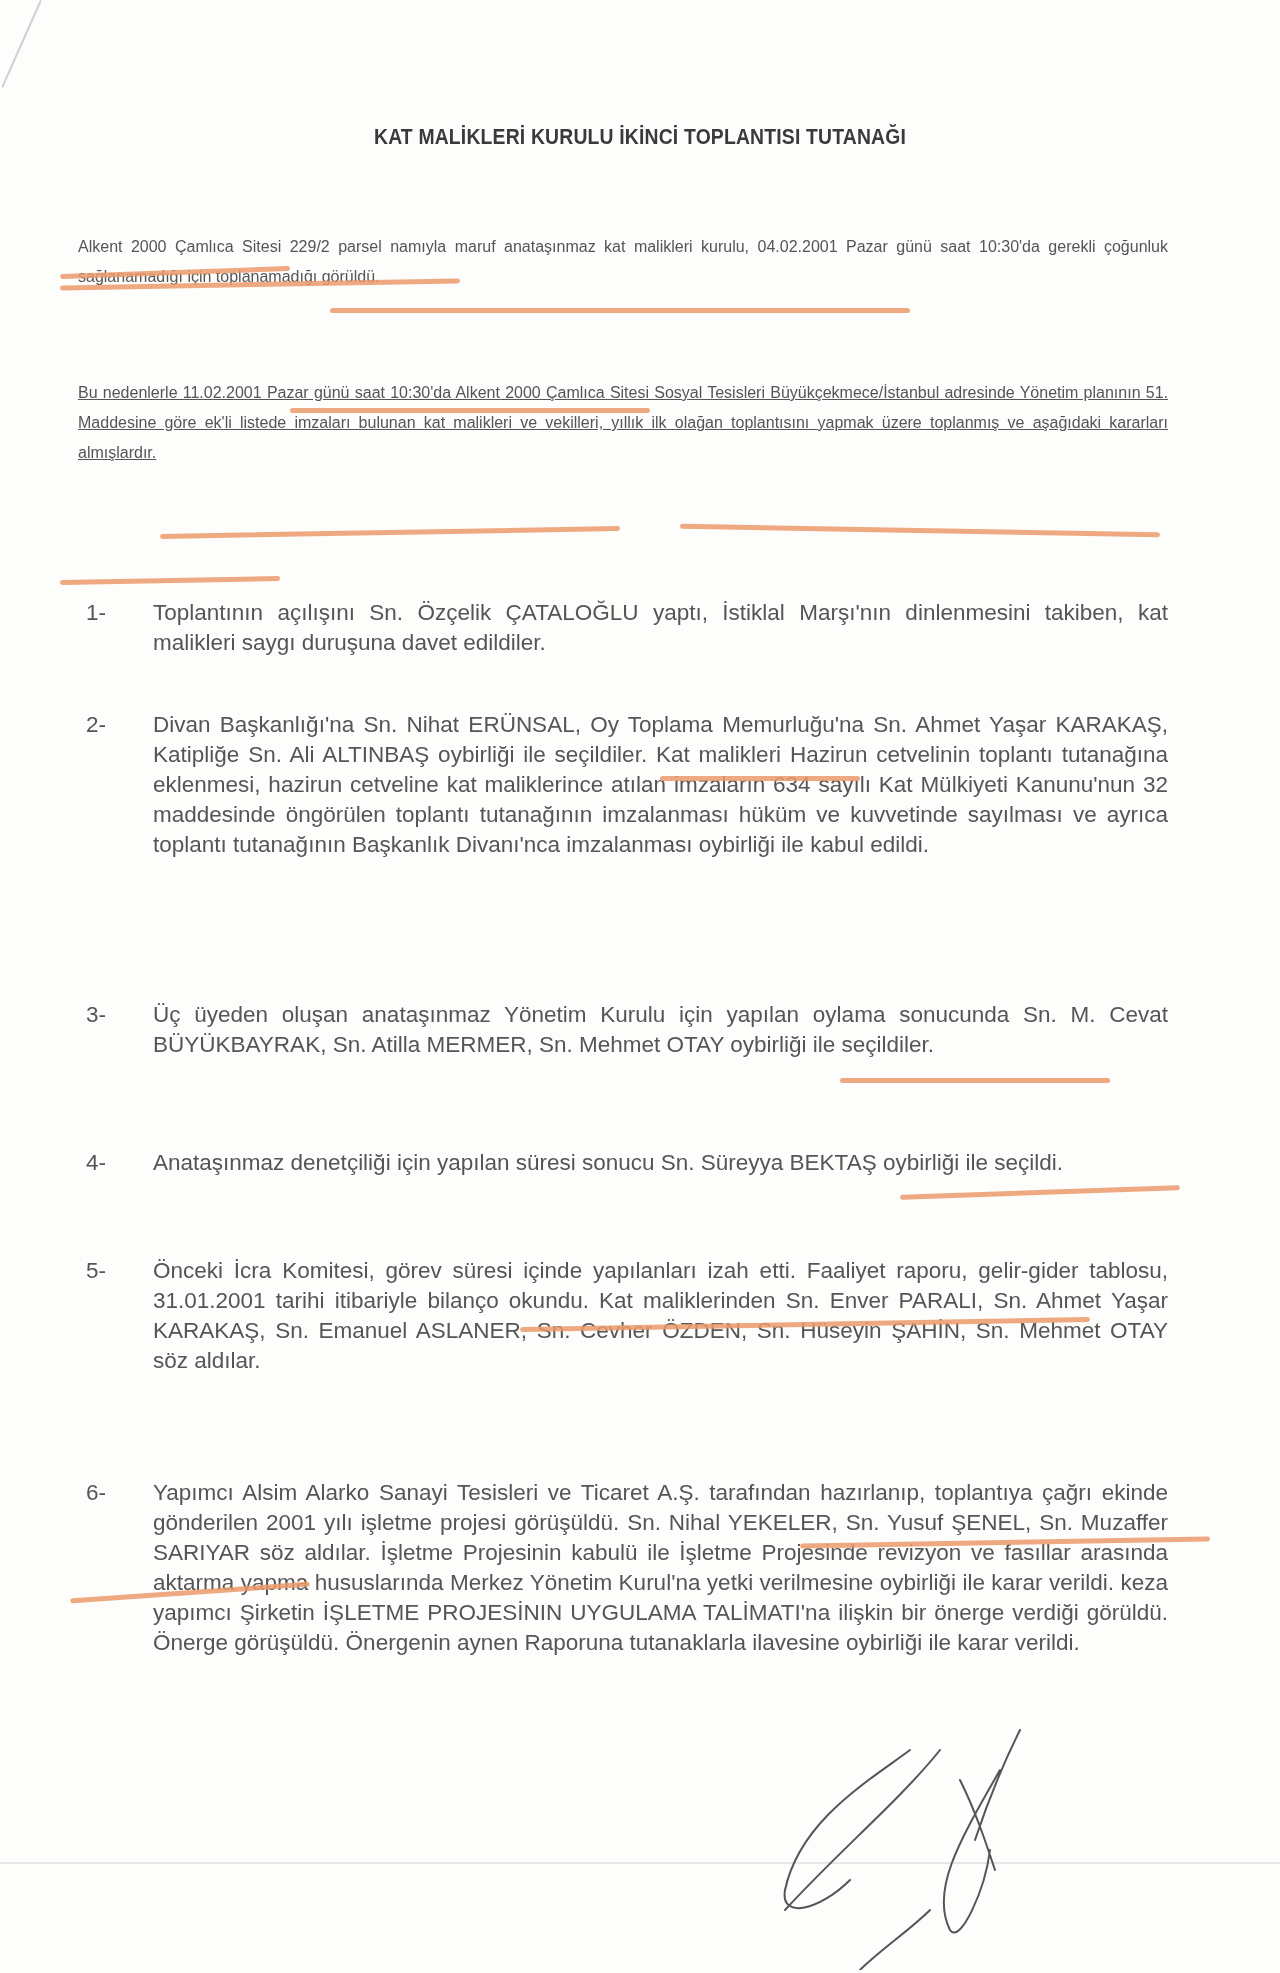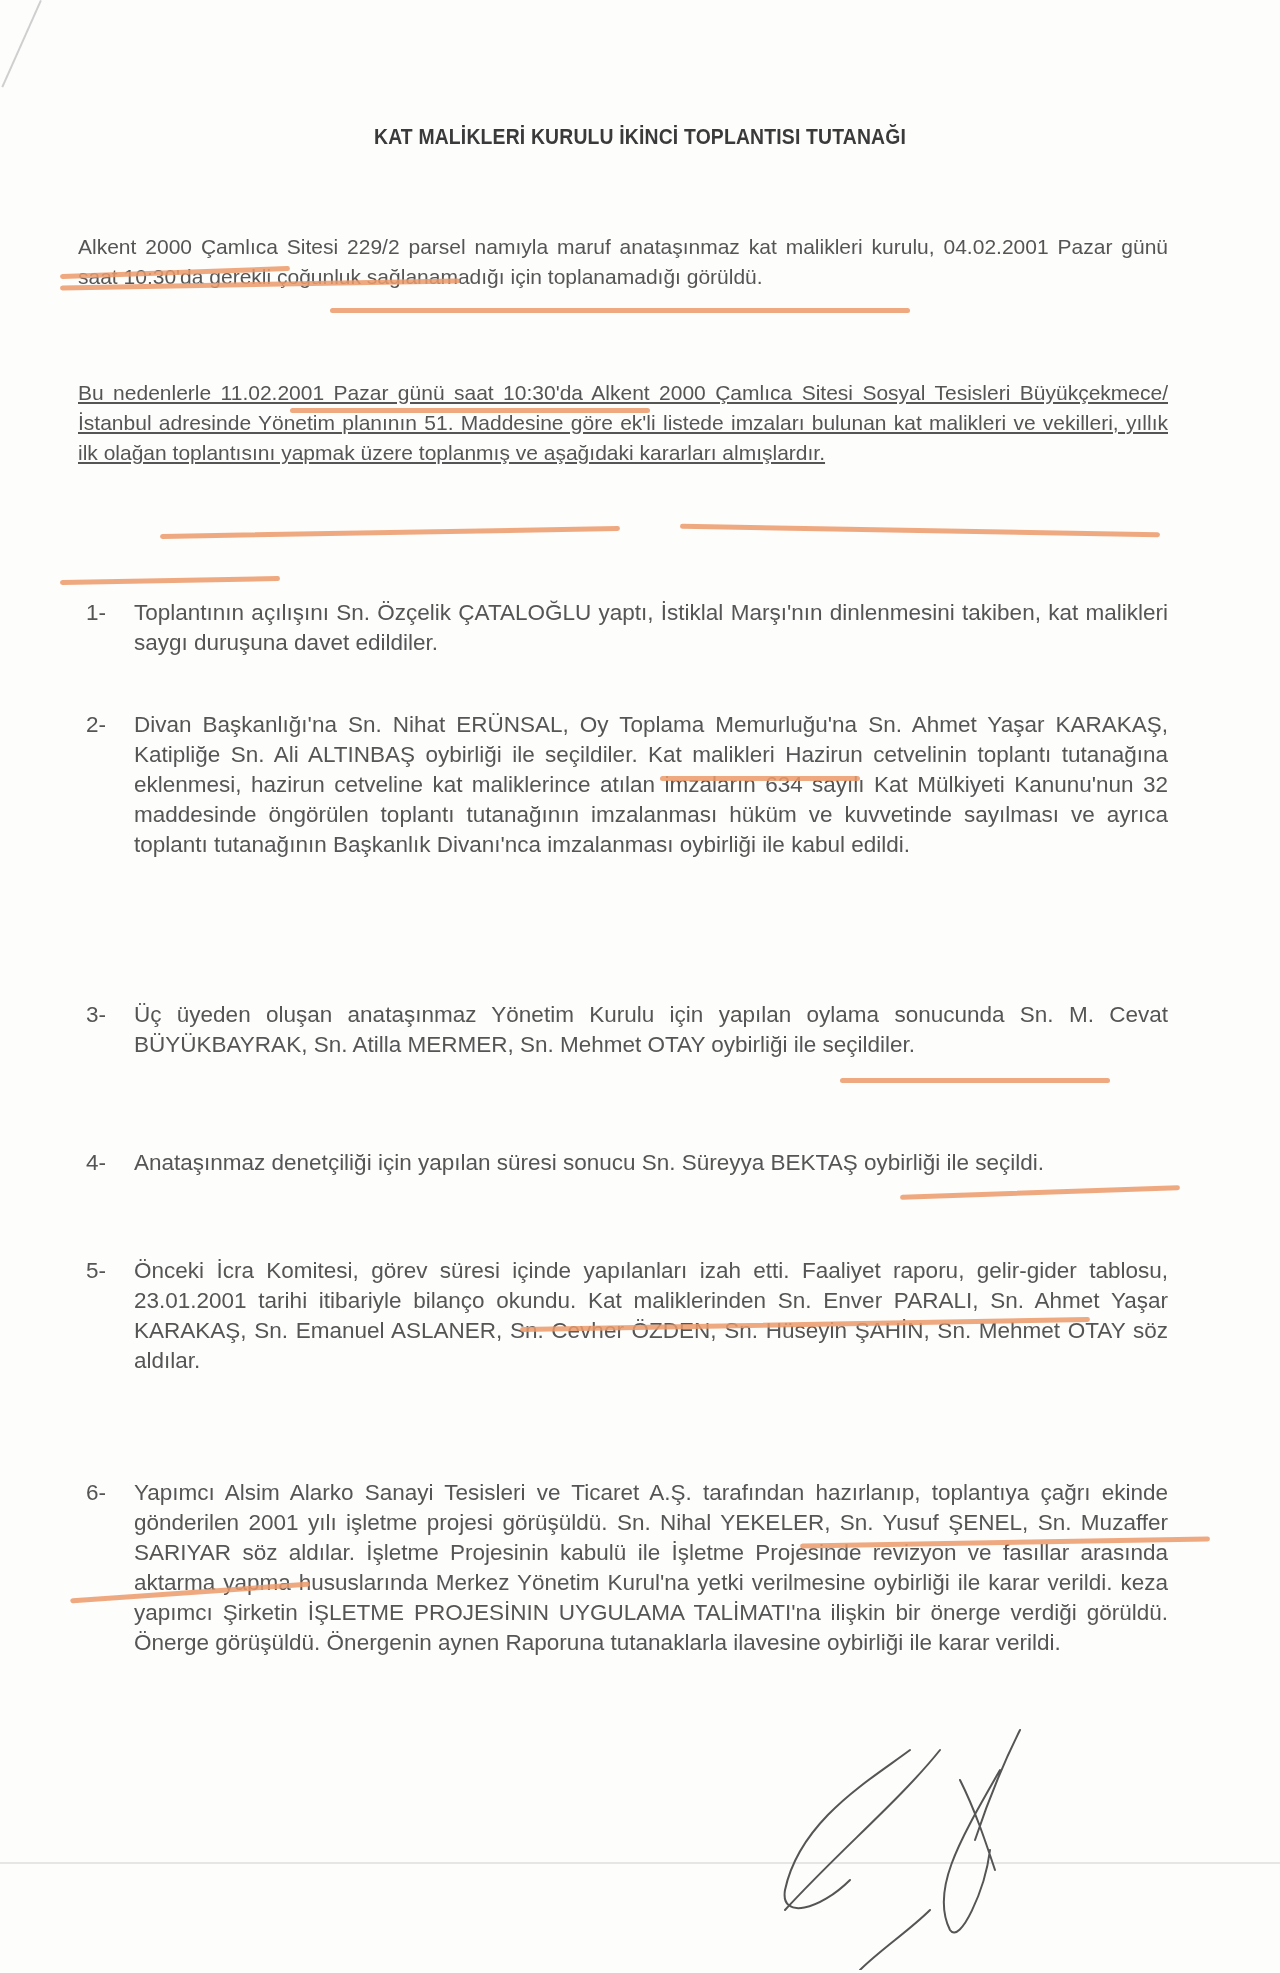--- a/index.html
+++ b/index.html
@@ -9,30 +9,30 @@
     font-family: "Liberation Sans", sans-serif;
     color: #4a4a4a;
   }
   .title {
     position: absolute; left: 0; width: 1280px; top: 124px;
     text-align: center; font-weight: bold; font-size: 22px;
     color: #3a3a3a; letter-spacing: 0.2px; transform: scaleX(0.88);
   }
   .block {
     position: absolute; left: 78px; width: 1090px;
-    font-size: 21px; line-height: 30px; text-align: justify;
+    font-size: 16px; line-height: 30px; text-align: justify;
     text-align-last: left; color: #555;
     transform-origin: left top;
   }
   .item {
     position: absolute; left: 78px; width: 1090px;
     font-size: 22.5px; line-height: 30px; color: #555;
   }
   .item .num { position: absolute; left: 8px; top: 0; width: 40px; }
-  .item .txt { margin-left: 56px; text-align: justify; text-align-last: left; }
+  .item .txt { margin-left: 75px; text-align: justify; text-align-last: left; }
   .hl {
     position: absolute; height: 5px; border-radius: 3px;
     background: #ec9a6a; opacity: 0.85;
   }
   .fold {
     position: absolute; left: 0; top: 1862px; width: 1280px; height: 2px;
     background: #e6e6e6;
   }
   .corner-mark {
     position: absolute; left: 40px; top: 0; width: 2px; height: 95px;
@@ -61,21 +61,21 @@
 <div class="item" style="top:1000px;">
   <div class="num">3-</div>
   <div class="txt">Üç üyeden oluşan anataşınmaz Yönetim Kurulu için yapılan oylama sonucunda Sn. M. Cevat BÜYÜKBAYRAK, Sn. Atilla MERMER, Sn. Mehmet OTAY oybirliği ile seçildiler.</div>
 </div>
 <div class="item" style="top:1148px;">
   <div class="num">4-</div>
   <div class="txt">Anataşınmaz denetçiliği için yapılan süresi sonucu Sn. Süreyya BEKTAŞ oybirliği ile seçildi.</div>
 </div>
 <div class="item" style="top:1256px;">
   <div class="num">5-</div>
-  <div class="txt">Önceki İcra Komitesi, görev süresi içinde yapılanları izah etti. Faaliyet raporu, gelir-gider tablosu, 23.01.2001 tarihi itibariyle bilanço okundu. Kat maliklerinden Sn. Enver PARALI, Sn. Ahmet Yaşar KARAKAŞ, Sn. Emanuel ASLANER, Sn. Cevher ÖZDEN, Sn. Hüseyin ŞAHİN, Sn. Mehmet OTAY söz aldılar.</div>
+  <div class="txt">Önceki İcra Komitesi, görev süresi içinde yapılanları izah etti. Faaliyet raporu, gelir-gider tablosu, 31.01.2001 tarihi itibariyle bilanço okundu. Kat maliklerinden Sn. Enver PARALI, Sn. Ahmet Yaşar KARAKAŞ, Sn. Emanuel ASLANER, Sn. Cevher ÖZDEN, Sn. Hüseyin ŞAHİN, Sn. Mehmet OTAY söz aldılar.</div>
 </div>
 <div class="item" style="top:1478px;">
   <div class="num">6-</div>
   <div class="txt">Yapımcı Alsim Alarko Sanayi Tesisleri ve Ticaret A.Ş. tarafından hazırlanıp, toplantıya çağrı ekinde gönderilen 2001 yılı işletme projesi görüşüldü. Sn. Nihal YEKELER, Sn. Yusuf ŞENEL, Sn. Muzaffer SARIYAR söz aldılar. İşletme Projesinin kabulü ile İşletme Projesinde revizyon ve fasıllar arasında aktarma yapma hususlarında Merkez Yönetim Kurul'na yetki verilmesine oybirliği ile karar verildi. keza yapımcı Şirketin İŞLETME PROJESİNIN UYGULAMA TALİMATI'na ilişkin bir önerge verdiği görüldü. Önerge görüşüldü. Önergenin aynen Raporuna tutanaklarla ilavesine oybirliği ile karar verildi.</div>
 </div>
 
 <div class="hl" style="left:60px; top:270px; width:230px; transform:rotate(-2deg);"></div>
 <div class="hl" style="left:60px; top:282px; width:400px; transform:rotate(-1deg);"></div>
 <div class="hl" style="left:330px; top:308px; width:580px;"></div>
 <div class="hl" style="left:290px; top:408px; width:360px;"></div>

